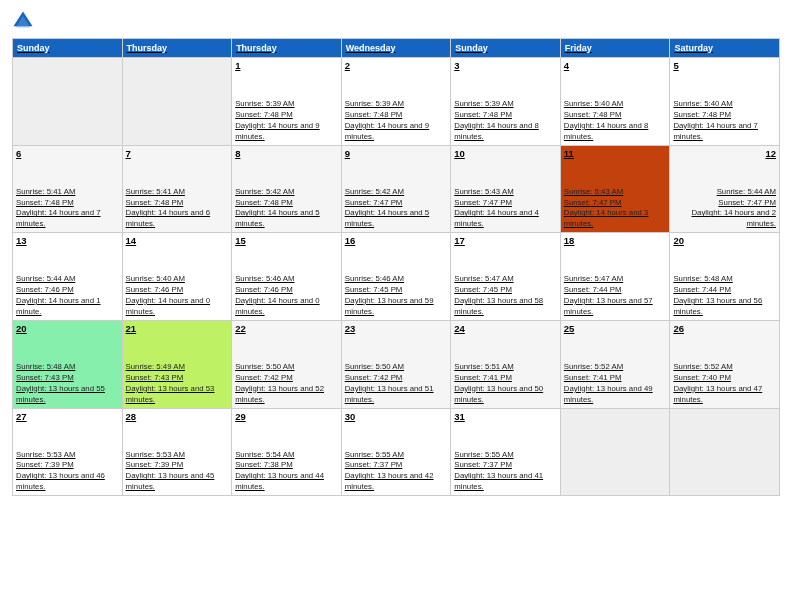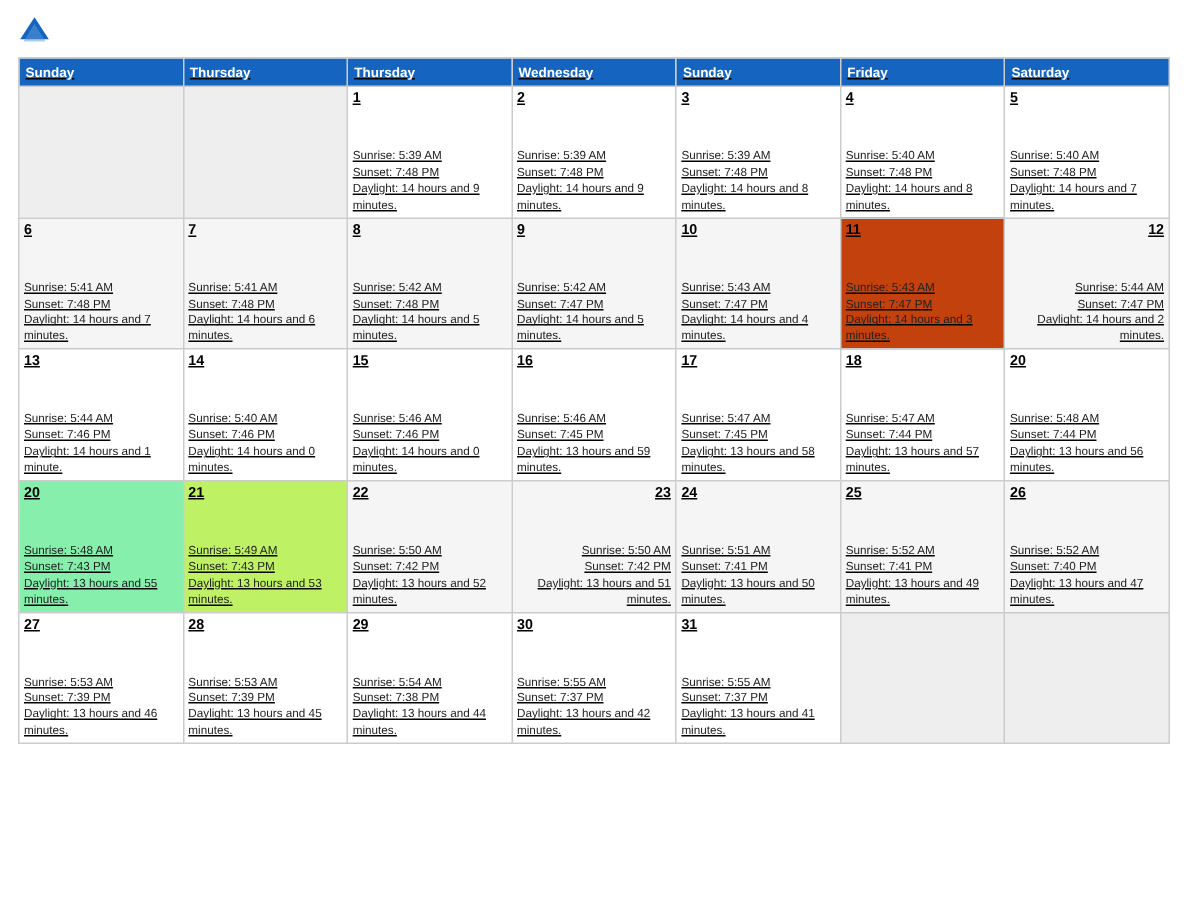--- a/index.html
+++ b/index.html
@@ -263,21 +263,21 @@
             <div class="day-info" style="white-space: pre-line;">Sunrise: 5:49 AM
 Sunset: 7:43 PM
 Daylight: 13 hours and 53 minutes.</div>
           </td>
           <td style="background: rgb(245, 245, 245);">
             <span class="day-num">22</span>
             <div class="day-info" style="white-space: pre-line;">Sunrise: 5:50 AM
 Sunset: 7:42 PM
 Daylight: 13 hours and 52 minutes.</div>
           </td>
-          <td style="background: rgb(245, 245, 245); text-align: right;">
+          <td style="background: rgb(245, 245, 245);">
             <span class="day-num">23</span>
             <div class="day-info" style="white-space: pre-line;">Sunrise: 5:50 AM
 Sunset: 7:42 PM
 Daylight: 13 hours and 51 minutes.</div>
           </td>
           <td style="background: rgb(245, 245, 245);">
             <span class="day-num">24</span>
             <div class="day-info" style="white-space: pre-line;">Sunrise: 5:51 AM
 Sunset: 7:41 PM
 Daylight: 13 hours and 50 minutes.</div>

